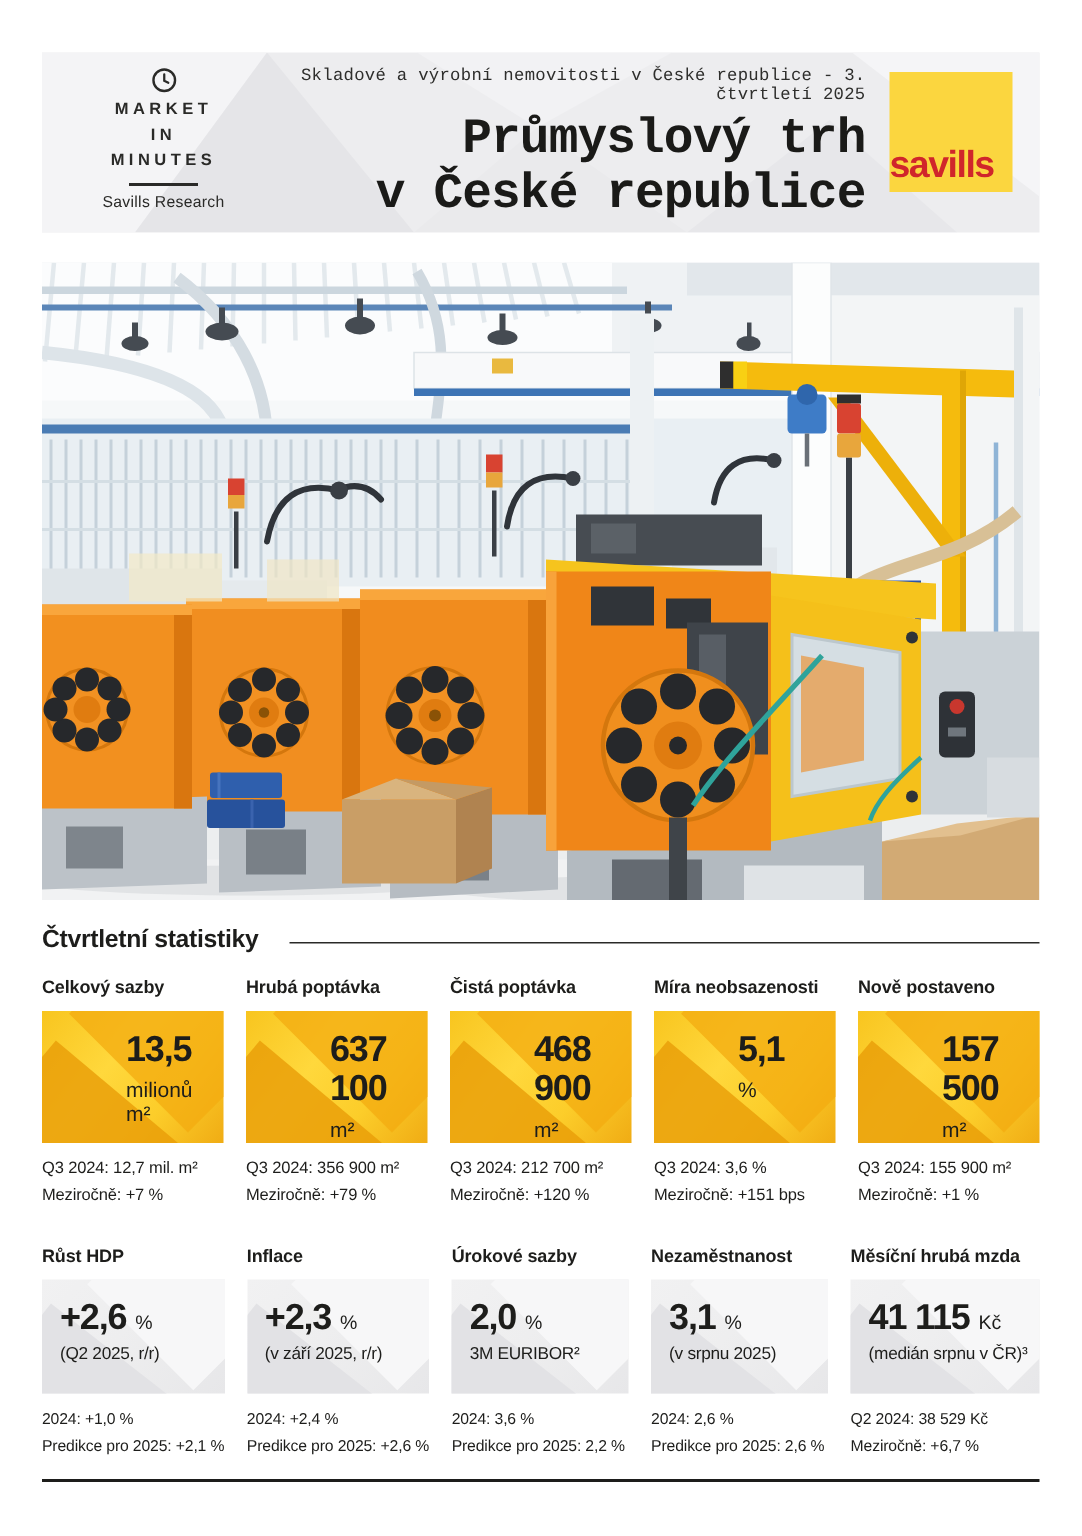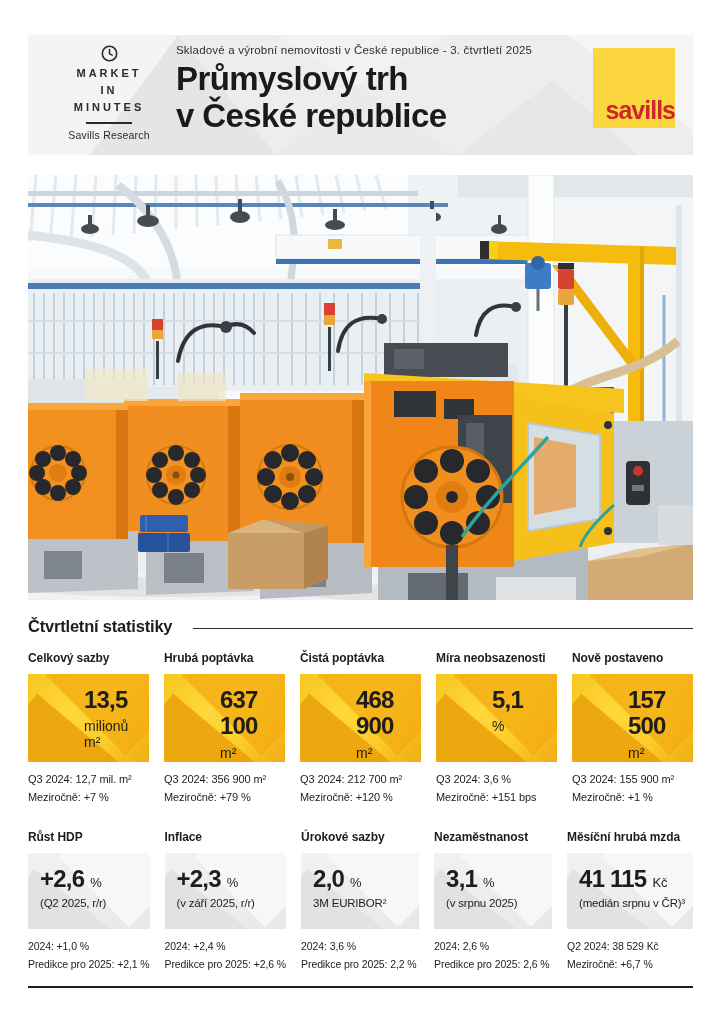--- a/index.html
+++ b/index.html
@@ -26,28 +26,28 @@
   .brand {
     position: absolute; left: 18px; top: 10px; width: 126px;
     text-align: center; color: #2A2A28; z-index: 2;
   }
   .brand .clock { display: block; margin: 0 auto 3px; }
   .brand-line { font-size: 11px; font-weight: bold; letter-spacing: 3px; line-height: 1.55; }
   .brand-rule { width: 46px; height: 2px; background: #2A2A28; margin: 6px auto 5px; }
   .brand-sub { font-size: 10.5px; letter-spacing: 0.2px; }
   .head-center {
     position: absolute; left: 148px; right: 116px; top: 9px;
-    text-align: left; z-index: 2;
+    text-align: right; z-index: 2; font-family: Liberation Mono, monospace;
   }
   .kicker { font-size: 11.5px; color: #2E2E2C; letter-spacing: 0.2px; margin-bottom: 5px; }
   .main-title { font-size: 33px; font-weight: 800; line-height: 1.12; letter-spacing: -0.6px; color: #1A1A18; }
   .savills-logo {
     position: absolute; right: 18px; top: 13px;
     width: 82px; height: 80px; background: #FBD63F;
-    display: flex; align-items: flex-end; justify-content: flex-end;
+    display: flex; align-items: flex-end; justify-content: flex-start;
     z-index: 2;
   }
   .savills-logo span {
     color: #D0262B; font-size: 25px; font-weight: bold;
     letter-spacing: -1px; line-height: 1; padding-bottom: 5px;
   }
 
   
   .hero { margin-top: 20px; width: 665px; height: 425px; overflow: hidden; background:#F5F7F8; }
   .hero svg { display: block; width: 100%; height: 100%; }

